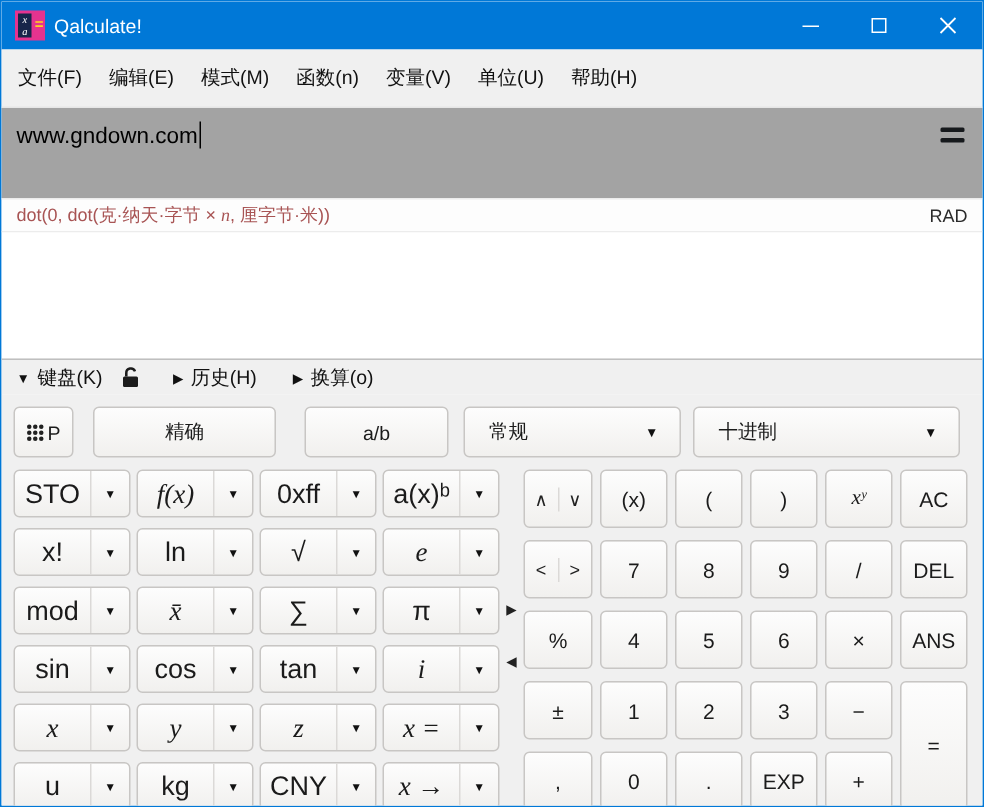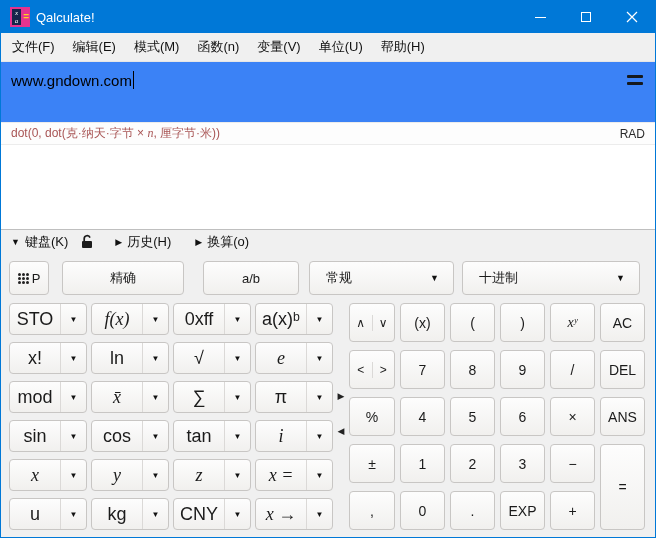--- a/index.html
+++ b/index.html
@@ -14,25 +14,25 @@
   .app-icon{ width:20px; height:20px; margin:0 6px 0 9px; background:#e5338f; position:relative; flex:0 0 auto; }
   .app-icon .frac{ position:absolute; left:2px; top:2px; width:9px; height:16px; background:#18254a;
     color:#fff; font-size:7px; line-height:8px; text-align:center; font-family:"Liberation Serif",serif; font-style:italic;}
   .app-icon .eq{ position:absolute; right:1px; top:5px; color:#ffd21e; font-weight:bold; font-size:10px; line-height:10px;}
   .title-text{ color:#fff; font-size:13px; }
   .cap-btns{ margin-left:auto; display:flex; height:32px; }
   .cap{ width:46px; height:32px; display:flex; align-items:center; justify-content:center; }
   .cap-min span{ display:block; width:11px; height:1px; background:#fff; }
   .cap-max span{ display:block; width:10px; height:10px; border:1px solid #fff; }
   
-  .menubar{ height:29px; background:#f0f0f0; display:flex; align-items:center; padding-left:2px;
+  .menubar{ height:39px; background:#f0f0f0; display:flex; align-items:center; padding-left:2px;
     font-size:13px; color:#111; flex:0 0 auto; border-bottom:1px solid #e6e6e6;}
   .menu-item{ padding:4px 9px; }
   
-  .input-area{ height:60px; background:#3b82f6; display:flex; align-items:flex-start; padding:9px 12px 0 10px; flex:0 0 auto;}
+  .input-area{ height:60px; background:#a3a3a3; display:flex; align-items:flex-start; padding:9px 12px 0 10px; flex:0 0 auto;}
   .expr{ font-size:15px; color:#000; display:flex; align-items:center; }
   .caret{ display:inline-block; width:1px; height:18px; background:#000; margin-left:1px; }
   .input-menu{ margin-left:auto; padding-top:4px; display:flex; flex-direction:column; gap:4px; cursor:pointer;}
   .input-menu i{ display:block; width:16px; height:3px; background:#16191c; border-radius:1px;}
   
   .parse-bar{ height:23px; background:#fdfdfd; border-top:1px solid #ececec; border-bottom:1px solid #ececec;
     display:flex; align-items:center; padding:0 10px; font-size:12px; flex:0 0 auto;}
   .parse-text{ color:#a85454; }
   .parse-text .it{ font-style:italic; font-family:"Liberation Serif",serif;}
   .angle-mode{ margin-left:auto; color:#2b2b2b; }

